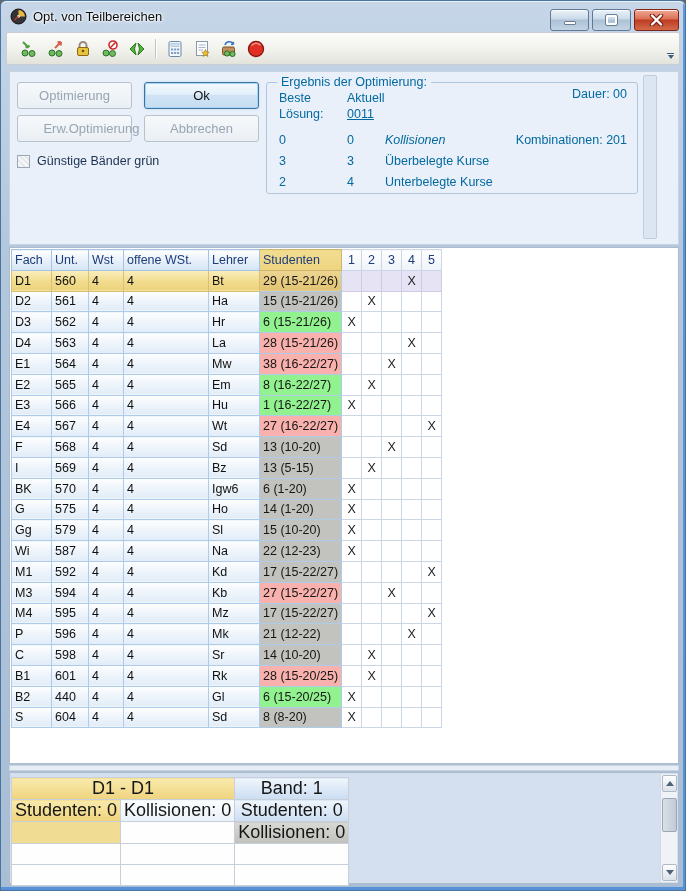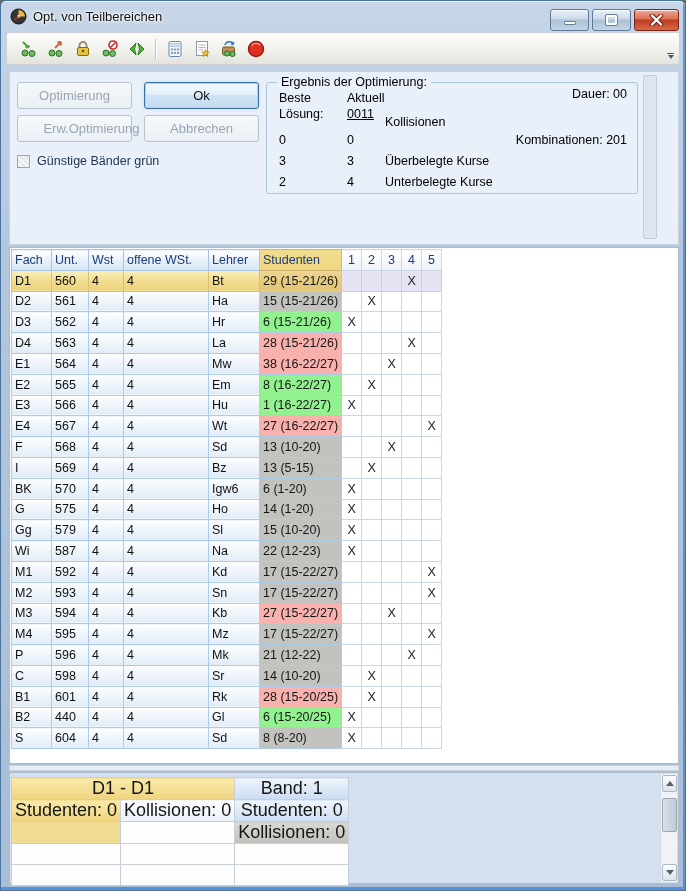--- a/index.html
+++ b/index.html
@@ -41,21 +41,21 @@
   .side-strip{position:absolute;right:21px;top:3px;width:14px;height:164px;background:#DCE6F2;border:1px solid #C0CDDC;border-radius:2px;}
   .btn{position:absolute;width:115px;height:27px;border-radius:3px;font-size:13px;
     display:flex;align-items:center;justify-content:center;}
   .btn.disabled{background:linear-gradient(180deg,#F6F9FB,#EAEFF4);border:1px solid #B8C2CC;color:#98A5B2;}
   .btn.default{background:linear-gradient(180deg,#F3F9FD 0%,#E3F0FA 45%,#CFE3F4 50%,#C5DDF2 100%);
     border:1px solid #3C72A4;color:#111;box-shadow:0 0 0 1px #A9D4F2 inset,0 0 3px #BBDCF4;}
   .chk-row{position:absolute;left:7px;top:82px;display:flex;align-items:center;gap:7px;}
   .chk-box{width:13px;height:13px;border:1px solid #9AA8B6;
     background:repeating-linear-gradient(45deg,#E6E9EC 0 2px,#F6F7F8 2px 4px);}
   .chk-label{color:#1C3250;}
-  .groupbox{position:absolute;left:256px;top:10px;width:372px;height:112px;border:1px solid #AFC7DE;border-radius:3px;color:#000000;}
+  .groupbox{position:absolute;left:256px;top:10px;width:372px;height:112px;border:1px solid #AFC7DE;border-radius:3px;color:#0369a1;}
   .gb-legend{position:absolute;top:-8px;left:10px;background:#E9F0F9;padding:0 4px;}
   .gb-abs{position:absolute;white-space:nowrap;}
   
   .grid-panel{position:absolute;left:0;top:180px;width:670px;height:517px;background:#FFFFFF;border:1px solid #AEBCCD;}
   table.course{border-collapse:collapse;margin:1px 0 0 1px;table-layout:fixed;}
   table.course th,table.course td{height:20.8px;padding:0 3px;font-size:12.5px;font-weight:normal;overflow:hidden;white-space:nowrap;}
   .th-main{background:linear-gradient(180deg,#FFFFFF 0%,#E6EFF9 55%,#D6E5F4 100%);border:1px solid #A5C4E4;color:#1C3C7A;text-align:left;}
   .th-stud{background:linear-gradient(180deg,var(--selected_yellow,#F6E9AE),#EDD47F);border:1px solid #CDB66E;color:#1C3C7A;text-align:left;}
   .th-num{background:linear-gradient(180deg,#FFFFFF,#EEF3FA);border:1px solid #CBD7E5;color:#1C3C7A;text-align:center;}
   .td-main{background:linear-gradient(180deg,#FEFEFF 0%,#EFF5FB 45%,#E1ECF8 100%);border:1px solid #AECBE8;color:#111;text-align:left;}
@@ -218,21 +218,21 @@
         <div class="gb-legend">Ergebnis der Optimierung:</div>
         <div class="gb-abs" style="left:12px;top:8px;">Beste</div>
         <div class="gb-abs" style="left:12px;top:24px;">Lösung:</div>
         <div class="gb-abs" style="left:80px;top:8px;">Aktuell</div>
         <div class="gb-abs" style="left:80px;top:24px;text-decoration:underline;">0011</div>
         <div class="gb-abs" style="right:10px;top:4px;">Dauer: 00</div>
         <div class="gb-abs" style="right:10px;top:22px;margin-top:28px;">Kombinationen: 201</div>
 
         <div class="gb-abs" style="left:12px;top:50px;">0</div>
         <div class="gb-abs" style="left:80px;top:50px;">0</div>
-        <div class="gb-abs" style="left:118px;top:32px;">Kollisionen</div>
+        <div class="gb-abs" style="left:118px;top:50px;font-style:italic;">Kollisionen</div>
 
         <div class="gb-abs" style="left:12px;top:71px;">3</div>
         <div class="gb-abs" style="left:80px;top:71px;">3</div>
         <div class="gb-abs" style="left:118px;top:71px;">Überbelegte Kurse</div>
 
         <div class="gb-abs" style="left:12px;top:92px;">2</div>
         <div class="gb-abs" style="left:80px;top:92px;">4</div>
         <div class="gb-abs" style="left:118px;top:92px;">Unterbelegte Kurse</div>
       </div>
       <div class="side-strip"></div>
@@ -450,33 +450,20 @@
               <td class="td-x"></td>
               <td class="td-x"></td>
               <td class="td-x"></td>
             </tr>
             <tr>
               <td class="td-main">M1</td>
               <td class="td-main">592</td>
               <td class="td-main">4</td>
               <td class="td-main">4</td>
               <td class="td-main">Kd</td>
-              <td class="td-stud st-gray">17 (15-22/27)</td>
-              <td class="td-x"></td>
-              <td class="td-x"></td>
-              <td class="td-x"></td>
-              <td class="td-x"></td>
-              <td class="td-x">X</td>
-            </tr>
-            <tr>
-              <td class="td-main">M2</td>
-              <td class="td-main">593</td>
-              <td class="td-main">4</td>
-              <td class="td-main">4</td>
-              <td class="td-main">Sn</td>
               <td class="td-stud st-gray">17 (15-22/27)</td>
               <td class="td-x"></td>
               <td class="td-x"></td>
               <td class="td-x"></td>
               <td class="td-x"></td>
               <td class="td-x">X</td>
             </tr>
             <tr>
               <td class="td-main">M3</td>
               <td class="td-main">594</td>

